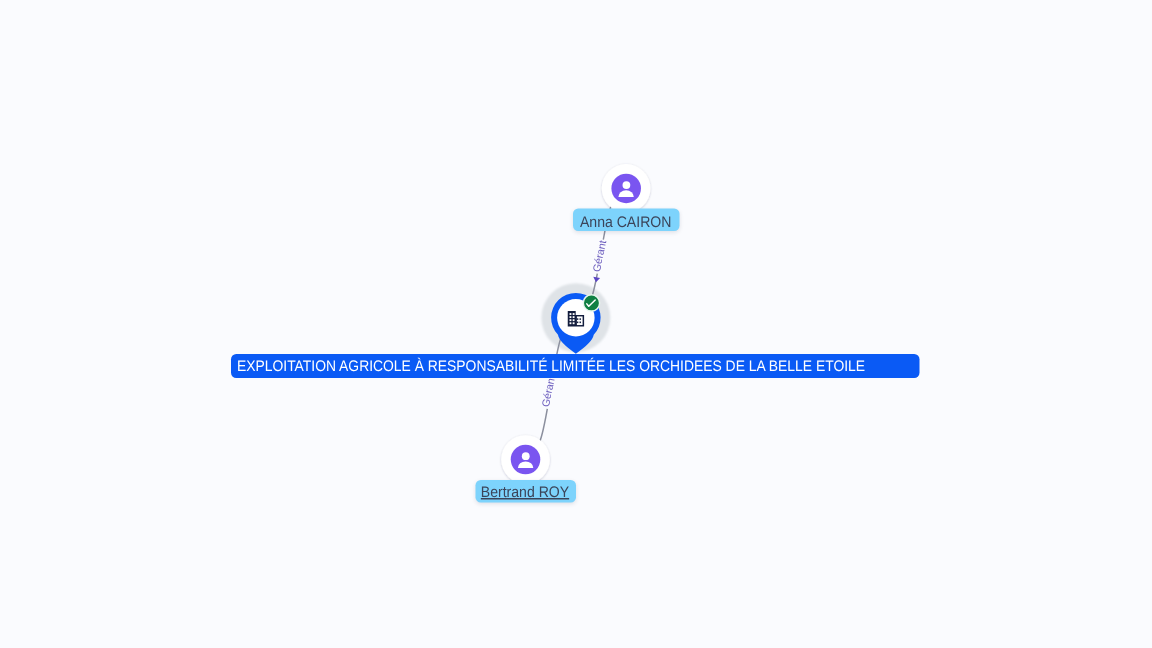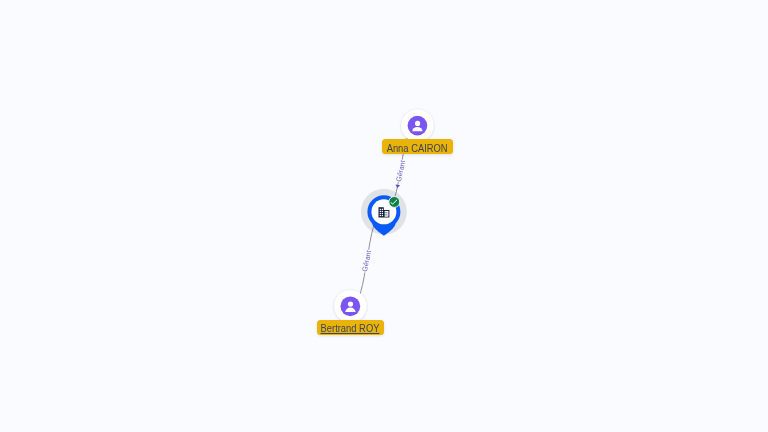--- a/index.html
+++ b/index.html
@@ -6,21 +6,21 @@
   html,body{margin:0;padding:0;}
   body{width:768px;height:432px;overflow:hidden;background:#fafbfe;
        font-family:"Liberation Sans",sans-serif;}
   #stage{position:relative;width:768px;height:432px;overflow:hidden;}
   .lyr{position:absolute;left:0;top:0;width:768px;height:432px;}
   #edges-layer{z-index:1;}
   #nodes-layer{z-index:2;}
   #edge-labels-layer{z-index:2;will-change:transform;}
   #labels-layer{z-index:3;will-change:transform;}
 
-  .nodelabel{position:absolute;background:#eab308;border-radius:3.5px;color:#3b4459;
+  .nodelabel{position:absolute;background:#7dd3fc;border-radius:3.5px;color:#3b4459;
      font-size:10.2px;line-height:1;white-space:nowrap;
      box-shadow:0 1px 3px rgba(30,40,70,.13);
      display:flex;align-items:center;justify-content:center;}
   .nodelabel > span{position:relative;top:2.0px;display:inline-block;
      transform:scaleX(0.92);transform-origin:50% 50%;}
 
   #company-label{position:absolute;background:#0a5af5;border-radius:3.5px;color:#ffffff;
      font-size:10.2px;line-height:16px;white-space:nowrap;
      padding-left:4.6px;box-sizing:border-box;}
   #company-label > span{display:inline-block;position:relative;top:1px;transform:scaleX(0.9085);transform-origin:0 50%;}
@@ -103,20 +103,23 @@
         <circle cx="350.5" cy="304.1" r="2.6"></circle>
         <path d="M345.25 312.0 A5.15 4.4 0 0 1 355.55 312.0 Z"></path>
       </g>
     </g>
 
     <path d="M395.53 184.55 L400.07 185.25 L397.3 188.1 Z" fill="#5b45c4"></path>
   </svg>
 
   <div id="labels-layer" class="lyr">
 
+    <div id="company-label" style="left:153.8px;top:235.8px;width:459.5px;height:16px;">
+      <span>EXPLOITATION AGRICOLE À RESPONSABILITÉ LIMITÉE LES ORCHIDEES DE LA BELLE ETOILE</span>
+    </div>
 
     <div class="nodelabel" style="left:381.8px;top:139.3px;width:70.9px;height:15.1px;">
       <span>Anna CAIRON</span>
     </div>
 
     <div class="nodelabel" style="left:316.6px;top:319.8px;width:67.7px;height:15px;text-decoration:underline;">
       <span>Bertrand ROY</span>
     </div>
 
   </div>

